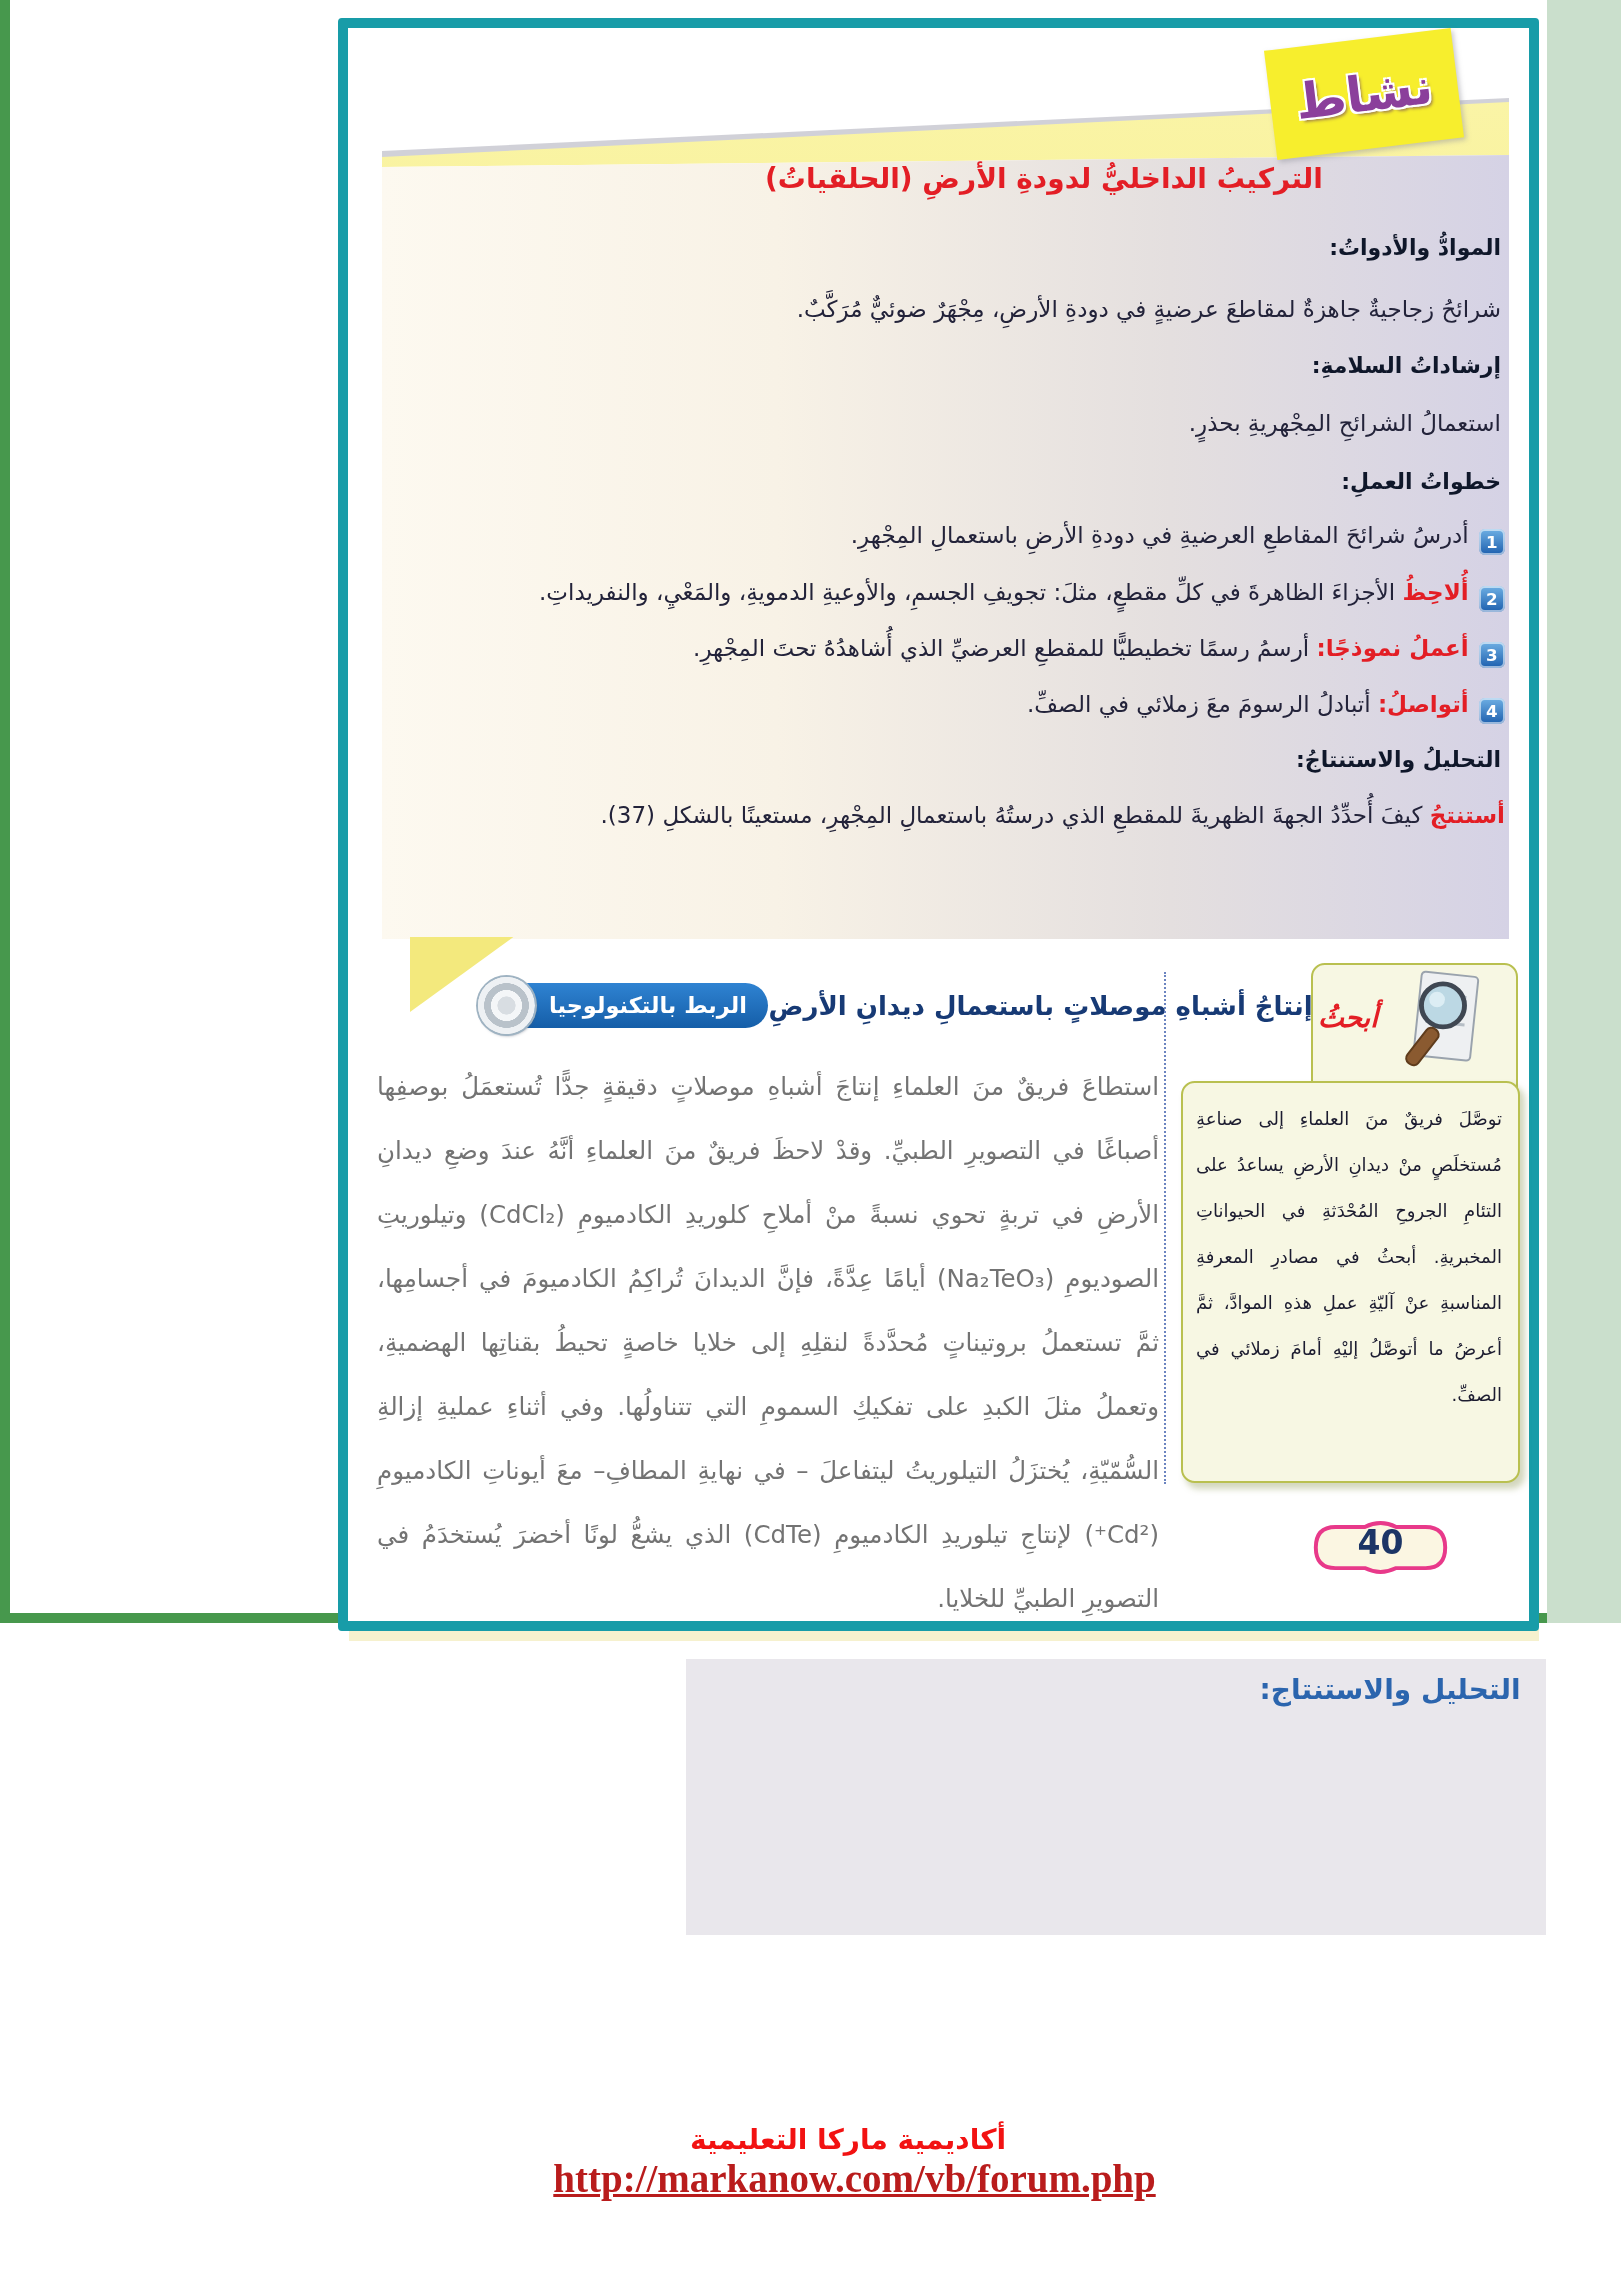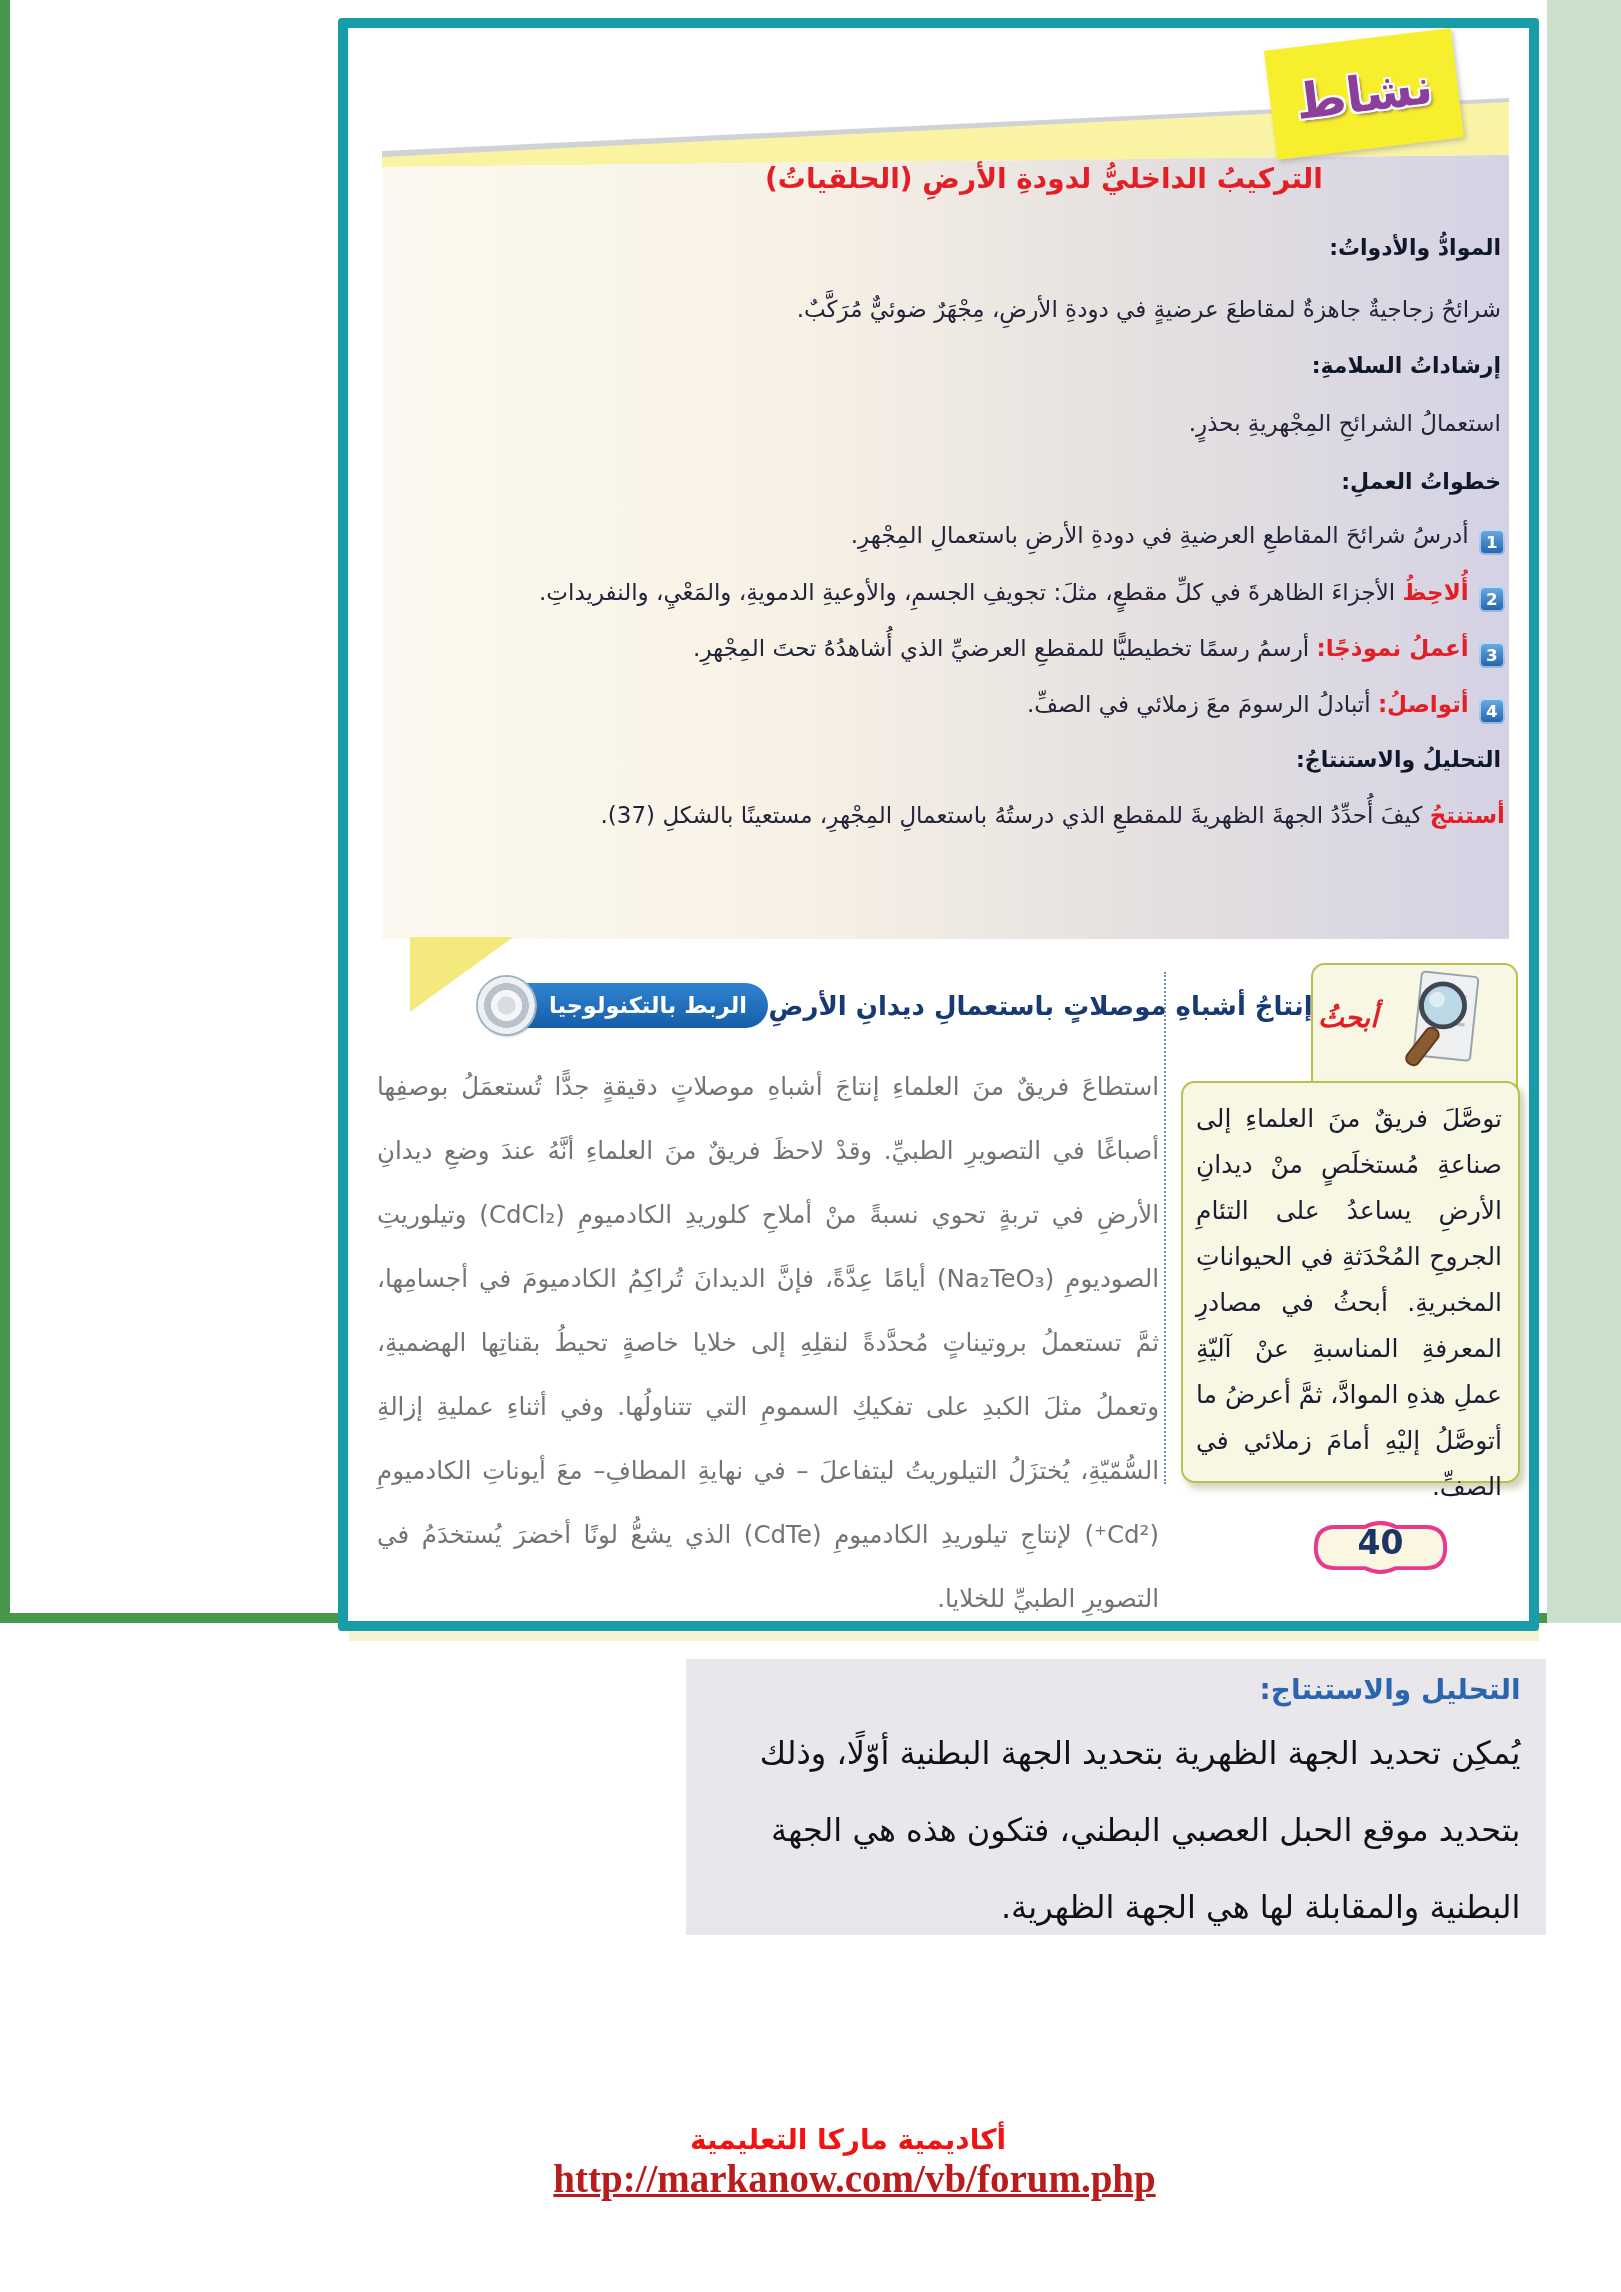--- a/index.html
+++ b/index.html
@@ -64,21 +64,21 @@
   .dots{position:absolute;left:1164px;top:972px;height:512px;width:0;border-left:2.9px dotted #6b84c0;}
 
   
   .research-tab{position:absolute;left:1311px;top:963px;width:203px;height:137px;background:#f7f7e3;
                 border:2px solid #b9c050;border-radius:13.7px;}
   .research-box{position:absolute;left:1181px;top:1081px;width:335px;height:398px;background:#f7f7e3;
                 border:2px solid #b9c050;border-radius:13.7px;box-shadow:4.9px 5.9px 6.9px rgba(130,140,70,.35);}
   .research-title{position:absolute;left:1318px;top:1002px;font-size:27.4px;font-weight:bold;color:#e31e25;z-index:3;font-style:italic;}
   .research-icon{position:absolute;left:1396px;top:968px;width:92px;height:110px;z-index:3;}
   .research-text{position:absolute;left:1196px;top:1096px;width:306px;direction:rtl;
-                 font-size:25px;line-height:46px;color:#1c1c30;text-align:justify;z-index:3;}
+                 font-size:18px;line-height:46px;color:#1c1c30;text-align:justify;z-index:3;}
 
   
   .pagebadge{position:absolute;left:1306px;top:1517px;width:149px;height:61px;}
   .pagebadge .num{position:absolute;left:0;top:5.9px;width:100%;text-align:center;
                   font-size:33px;font-weight:bold;color:#1c3566;}
 
   
   .answer-box{position:absolute;left:686px;top:1659px;width:860px;height:276px;background:#e9e7ec;
               box-sizing:border-box;padding:13.7px 25.5px 0 25.5px;direction:rtl;}
   .answer-hd{font-size:28px;font-weight:bold;color:#2b65ae;margin-bottom:9.8px;}
@@ -167,21 +167,20 @@
 
   <div class="pagebadge">
     <svg width="149" height="61" viewBox="0 0 152 62">
       <path d="M10,31 Q10,10 30,10 L60,10 Q76,2 92,10 L122,10 Q142,10 142,31 Q142,52 122,52 L92,52 Q76,60 60,52 L30,52 Q10,52 10,31 Z" fill="#fbf6e2" stroke="#e8398a" stroke-width="4"></path>
     </svg>
     <div class="num">40</div>
   </div>
 
   <div class="answer-box">
     <div class="answer-hd ar nowrap">التحليل والاستنتاج:</div>
-    <div class="answer-tx ar">يُمكِن تحديد الجهة الظهرية بتحديد الجهة البطنية أوّلًا، وذلك بتحديد موقع الحبل العصبي البطني، فتكون هذه هي الجهة البطنية والمقابلة لها هي الجهة الظهرية.</div>
   </div>
 
   <div class="footer">
     <div class="f-academy ar">أكاديمية ماركا التعليمية</div>
     <a class="f-url" href="#">http://markanow.com/vb/forum.php</a>
   </div>
 
 </div>
 
 

